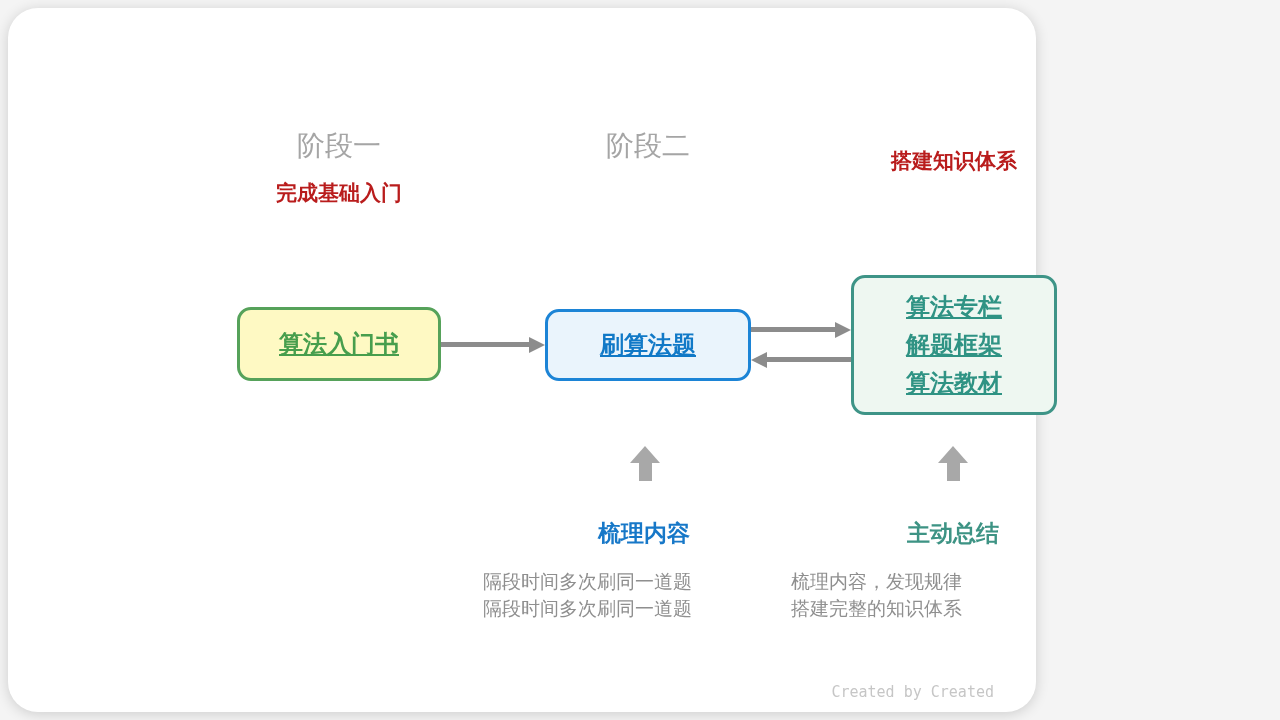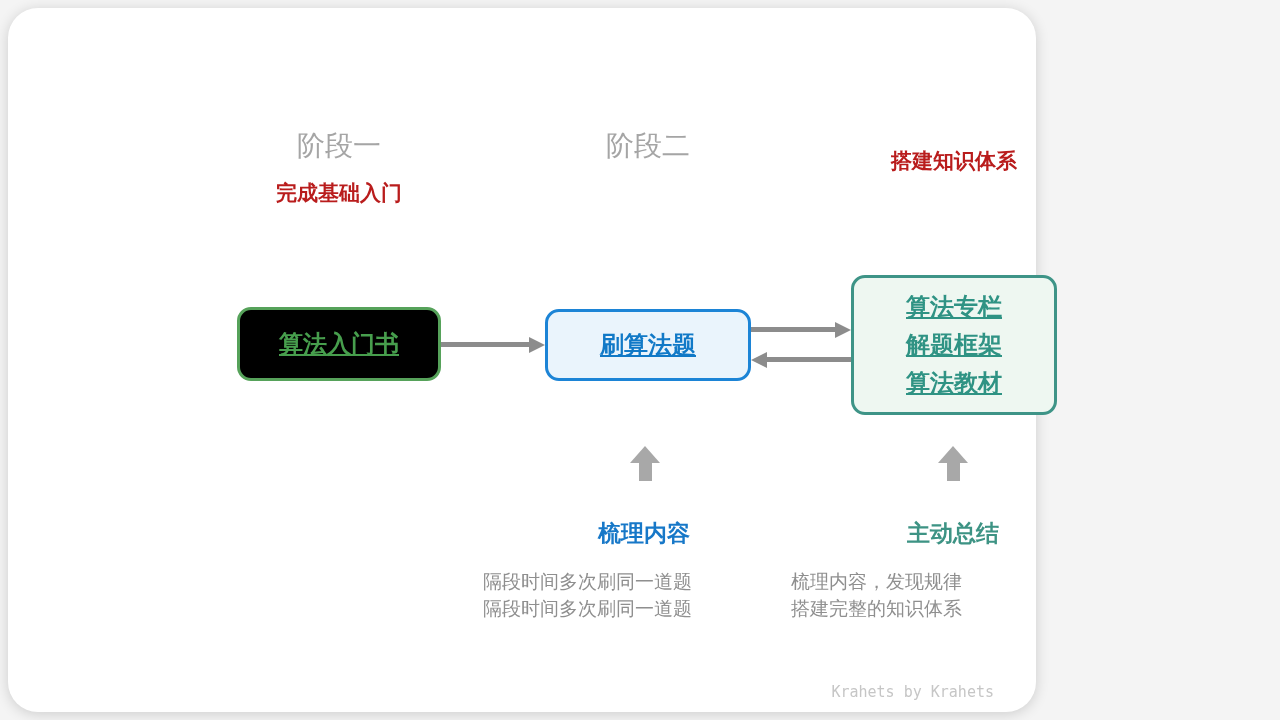--- a/index.html
+++ b/index.html
@@ -53,21 +53,21 @@
     display: flex;
     align-items: center;
     justify-content: center;
     font-size: 24px;
     font-weight: 700;
     text-align: center;
     text-decoration: underline;
   }
   .node-green {
     left: 229px; top: 299px; width: 204px; height: 74px;
-    border-color: #56a25a; background: #000000; color: #479e4d;
+    border-color: #56a25a; background: #fef9c3; color: #479e4d;
   }
   .node-blue {
     left: 537px; top: 301px; width: 206px; height: 72px;
     border-color: #1c84d6; background: #eaf4fc; color: #1179c7;
   }
   .node-teal {
     left: 843px; top: 267px; width: 206px; height: 140px;
     border-color: #3e9487; background: #eef7f1; color: #2f9384;
     flex-direction: column;
   }
@@ -194,16 +194,16 @@
       <div>隔段时间多次刷同一道题</div>
       <div>隔段时间多次刷同一道题</div>
     </div>
 
     <div class="ann-title ann-title-summarize">主动总结</div>
     <div class="ann-desc ann-desc-summarize">
       <div>梳理内容，发现规律</div>
       <div>搭建完整的知识体系</div>
     </div>
 
-    <div class="credit">Krahets by Krahets</div>
+    <div class="credit">Created by Created</div>
 
   </div>
 </div>
 
 </body></html>

